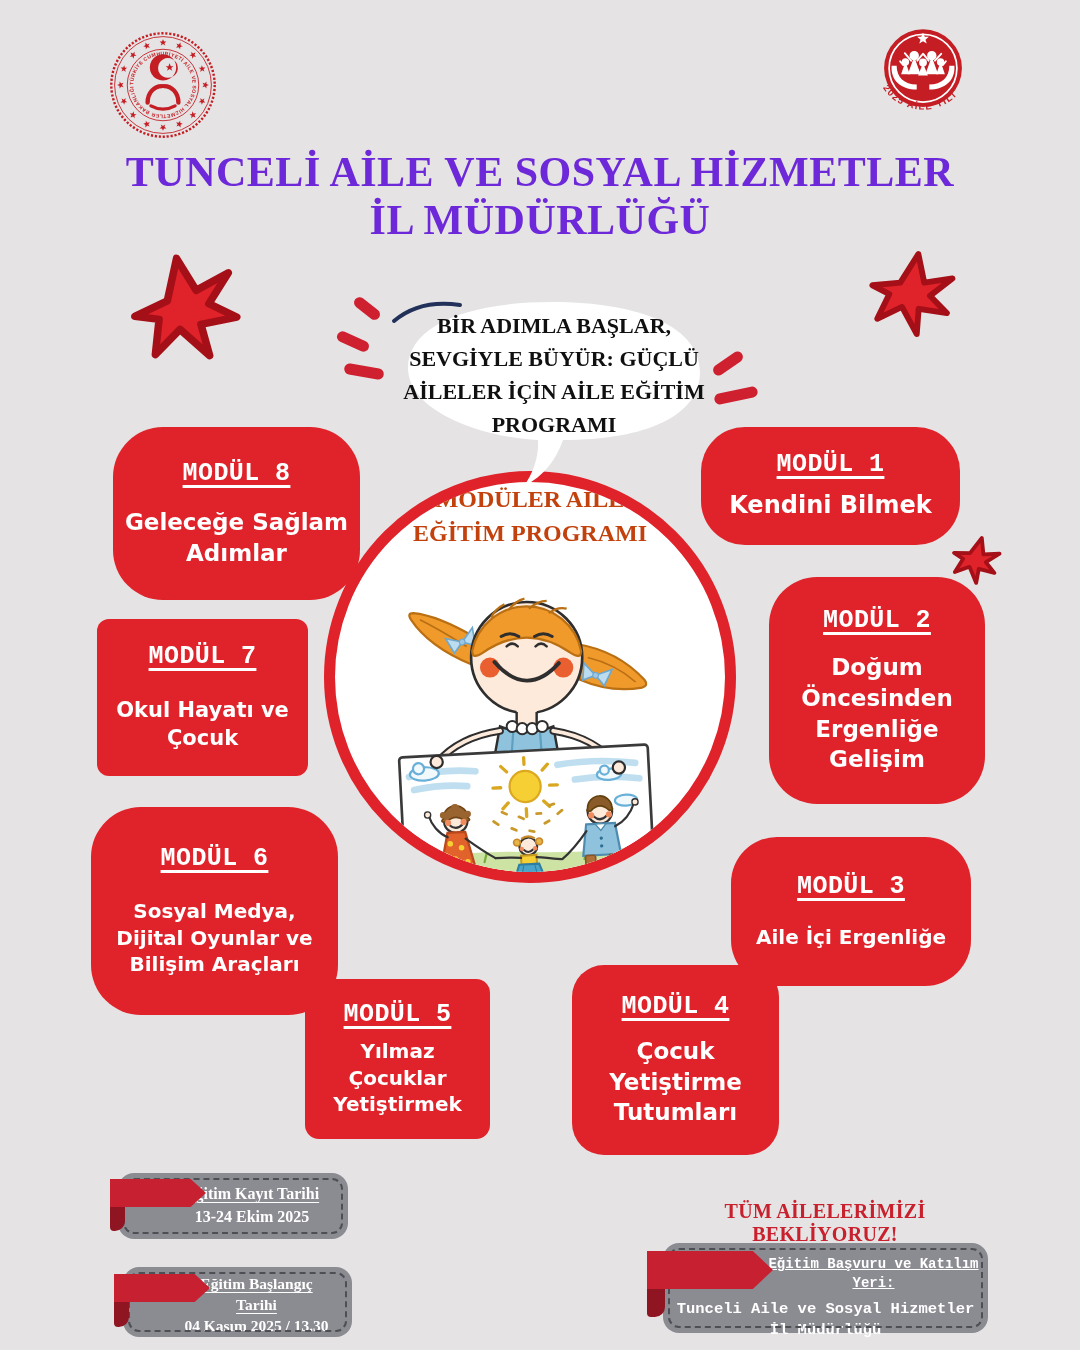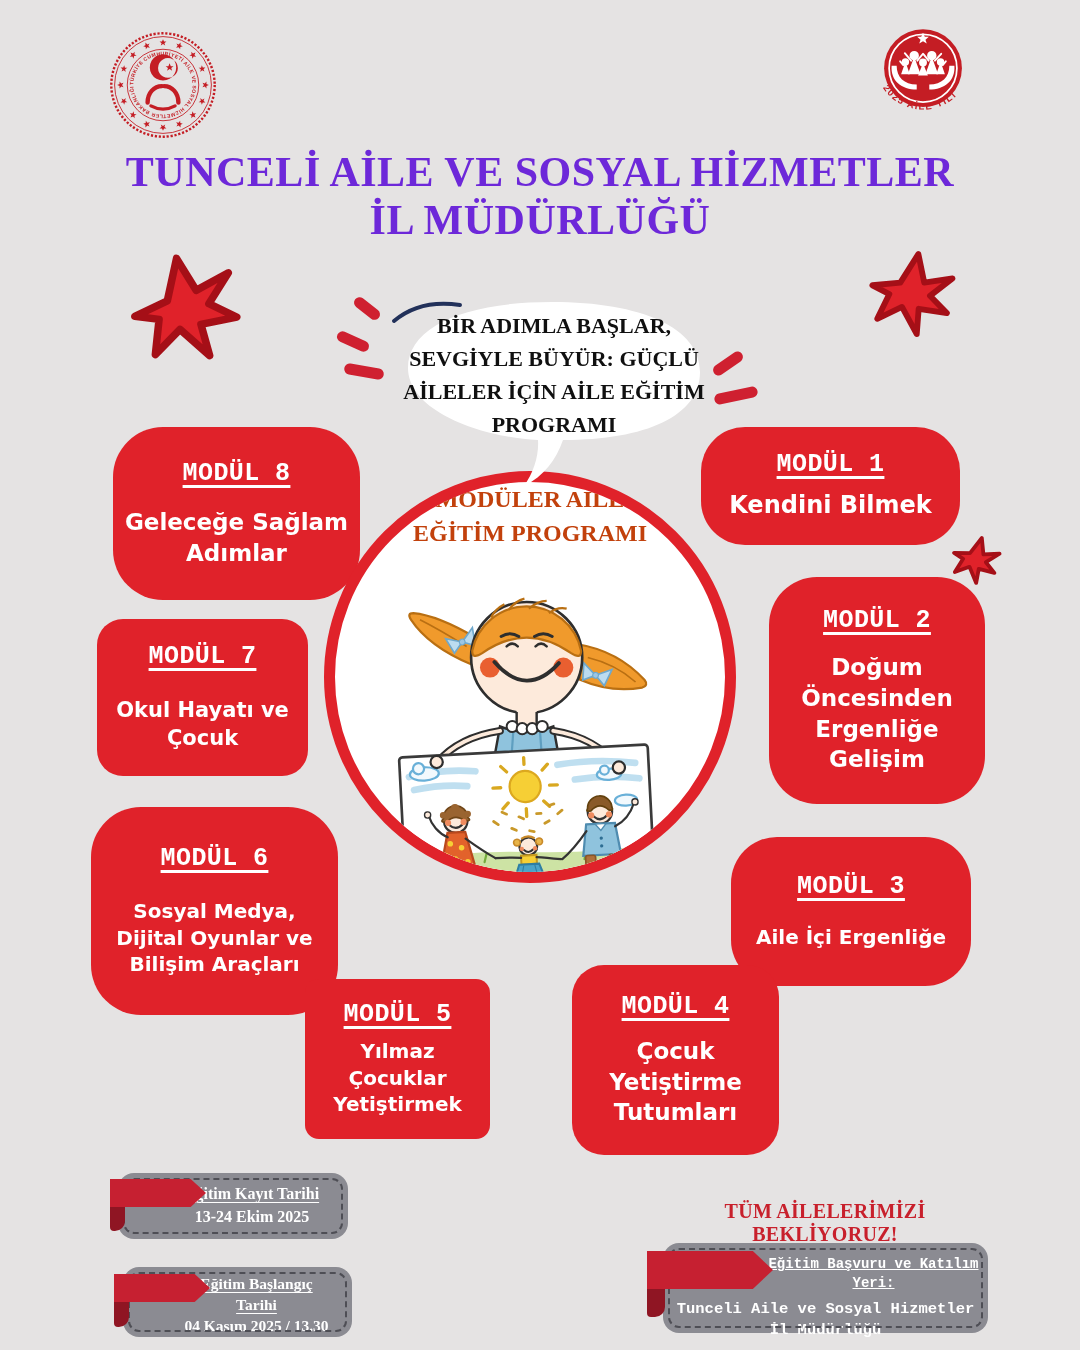--- a/index.html
+++ b/index.html
@@ -32,21 +32,21 @@
   .module{position:absolute;background:#e0222a;color:#fff;text-align:center;
      display:flex;flex-direction:column;align-items:center;justify-content:space-evenly;
      padding:12px 10px;box-sizing:border-box;z-index:1;font-weight:bold;}
   .m-label{font-size:25px;letter-spacing:.4px;text-decoration:underline;
      text-underline-offset:5px;text-decoration-thickness:2.5px;font-family:Liberation Mono, monospace;}
   .m-title{font-size:22px;line-height:1.33;}
   .m8{left:113px;top:427px;width:247px;height:173px;border-radius:50px;}
   .m8 .m-title{font-size:23px;}
   .m1{left:701px;top:427px;width:259px;height:118px;border-radius:44px;}
   .m1 .m-title{font-size:24px;}
-  .m7{left:97px;top:619px;width:211px;height:157px;border-radius:26px;gap:14px;}
+  .m7{left:97px;top:619px;width:211px;height:157px;border-radius:12px;gap:14px;}
   .m7 .m-title{font-size:21px;}
   .m2{left:769px;top:577px;width:216px;height:227px;border-radius:48px;}
   .m2 .m-title{font-size:23px;}
   .m6{left:91px;top:807px;width:247px;height:208px;border-radius:50px;}
   .m6 .m-title{font-size:20px;}
   .m3{left:731px;top:837px;width:240px;height:149px;border-radius:46px;}
   .m3 .m-title{font-size:20px;}
   .m5{left:305px;top:979px;width:185px;height:160px;border-radius:14px;}
   .m5 .m-title{font-size:20px;}
   .m4{left:572px;top:965px;width:207px;height:190px;border-radius:32px;}

